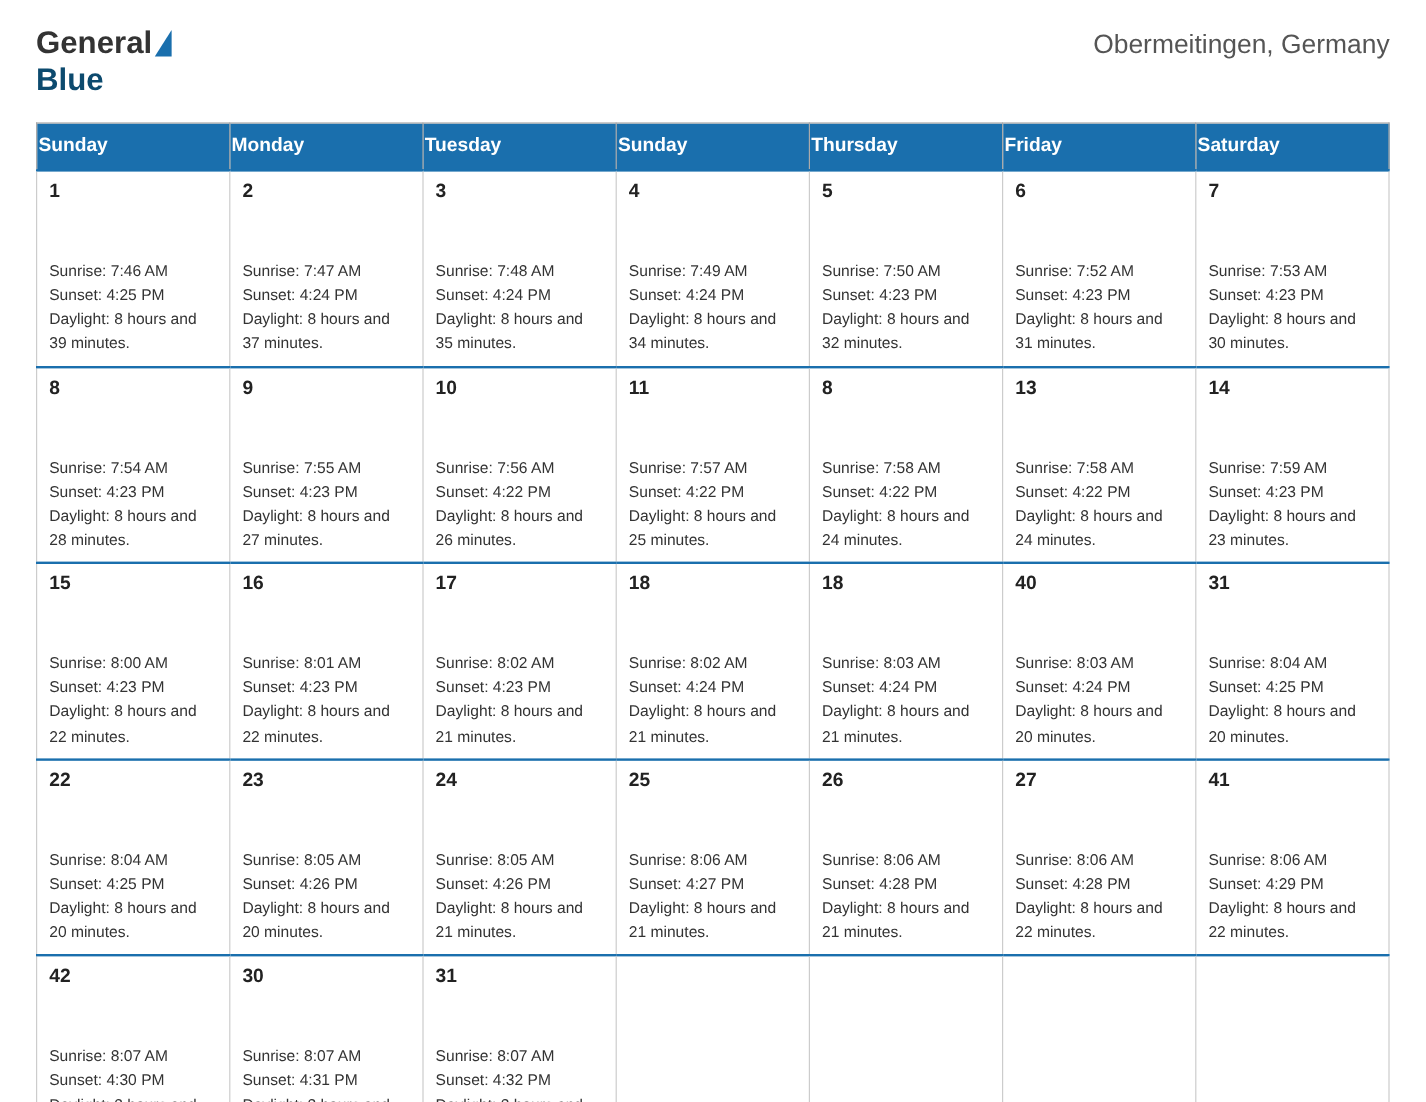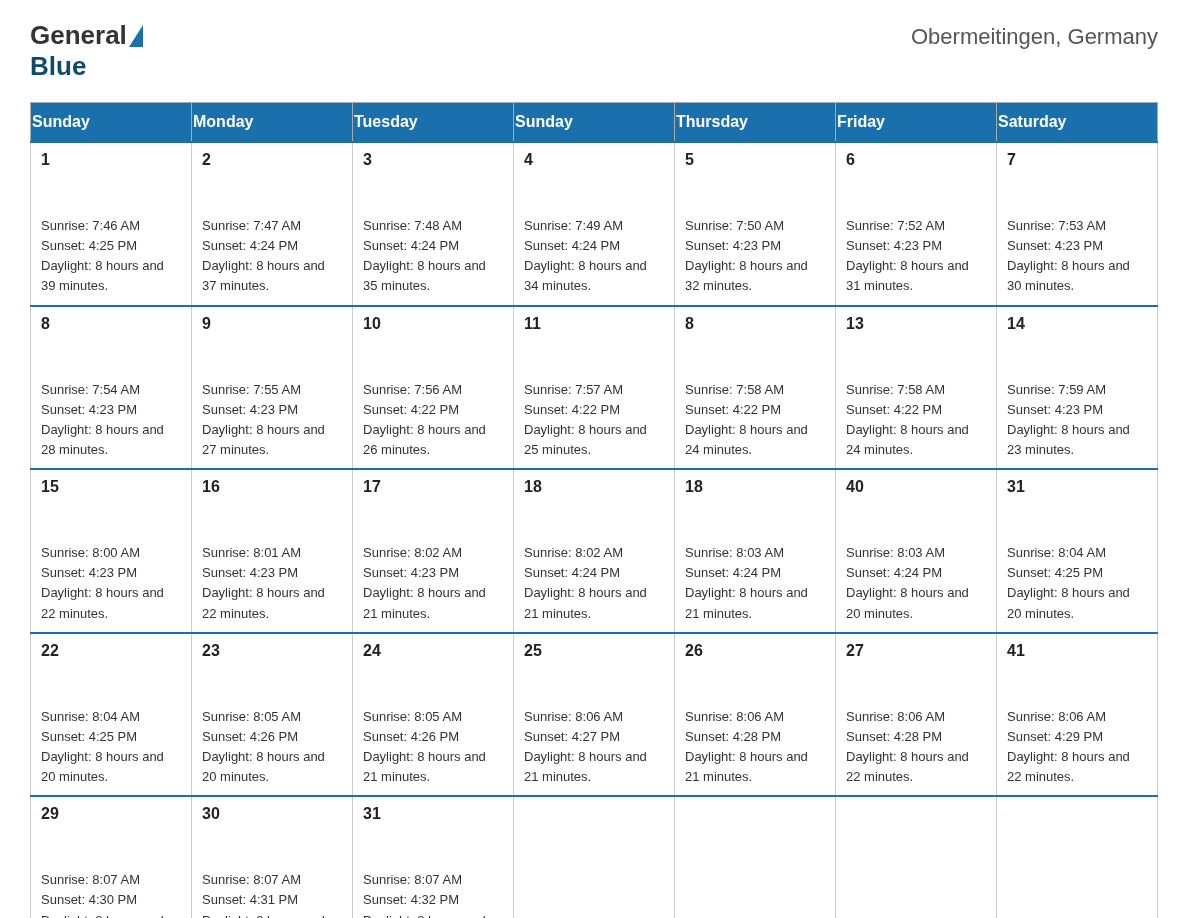--- a/index.html
+++ b/index.html
@@ -251,21 +251,21 @@
           <span class="day-num">27</span>
 <div class="day-info">Sunrise: 8:06 AM<br>Sunset: 4:28 PM<br>Daylight: 8 hours and 22 minutes.</div>
         </td>
         <td>
           <span class="day-num">41</span>
 <div class="day-info">Sunrise: 8:06 AM<br>Sunset: 4:29 PM<br>Daylight: 8 hours and 22 minutes.</div>
         </td>
       </tr>
       <tr class="week-row">
         <td>
-          <span class="day-num">29</span>
+          <span class="day-num">42</span>
 <div class="day-info">Sunrise: 8:07 AM<br>Sunset: 4:30 PM<br>Daylight: 8 hours and 23 minutes.</div>
         </td>
         <td>
           <span class="day-num">30</span>
 <div class="day-info">Sunrise: 8:07 AM<br>Sunset: 4:31 PM<br>Daylight: 8 hours and 24 minutes.</div>
         </td>
         <td>
           <span class="day-num">31</span>
 <div class="day-info">Sunrise: 8:07 AM<br>Sunset: 4:32 PM<br>Daylight: 8 hours and 25 minutes.</div>
         </td>

